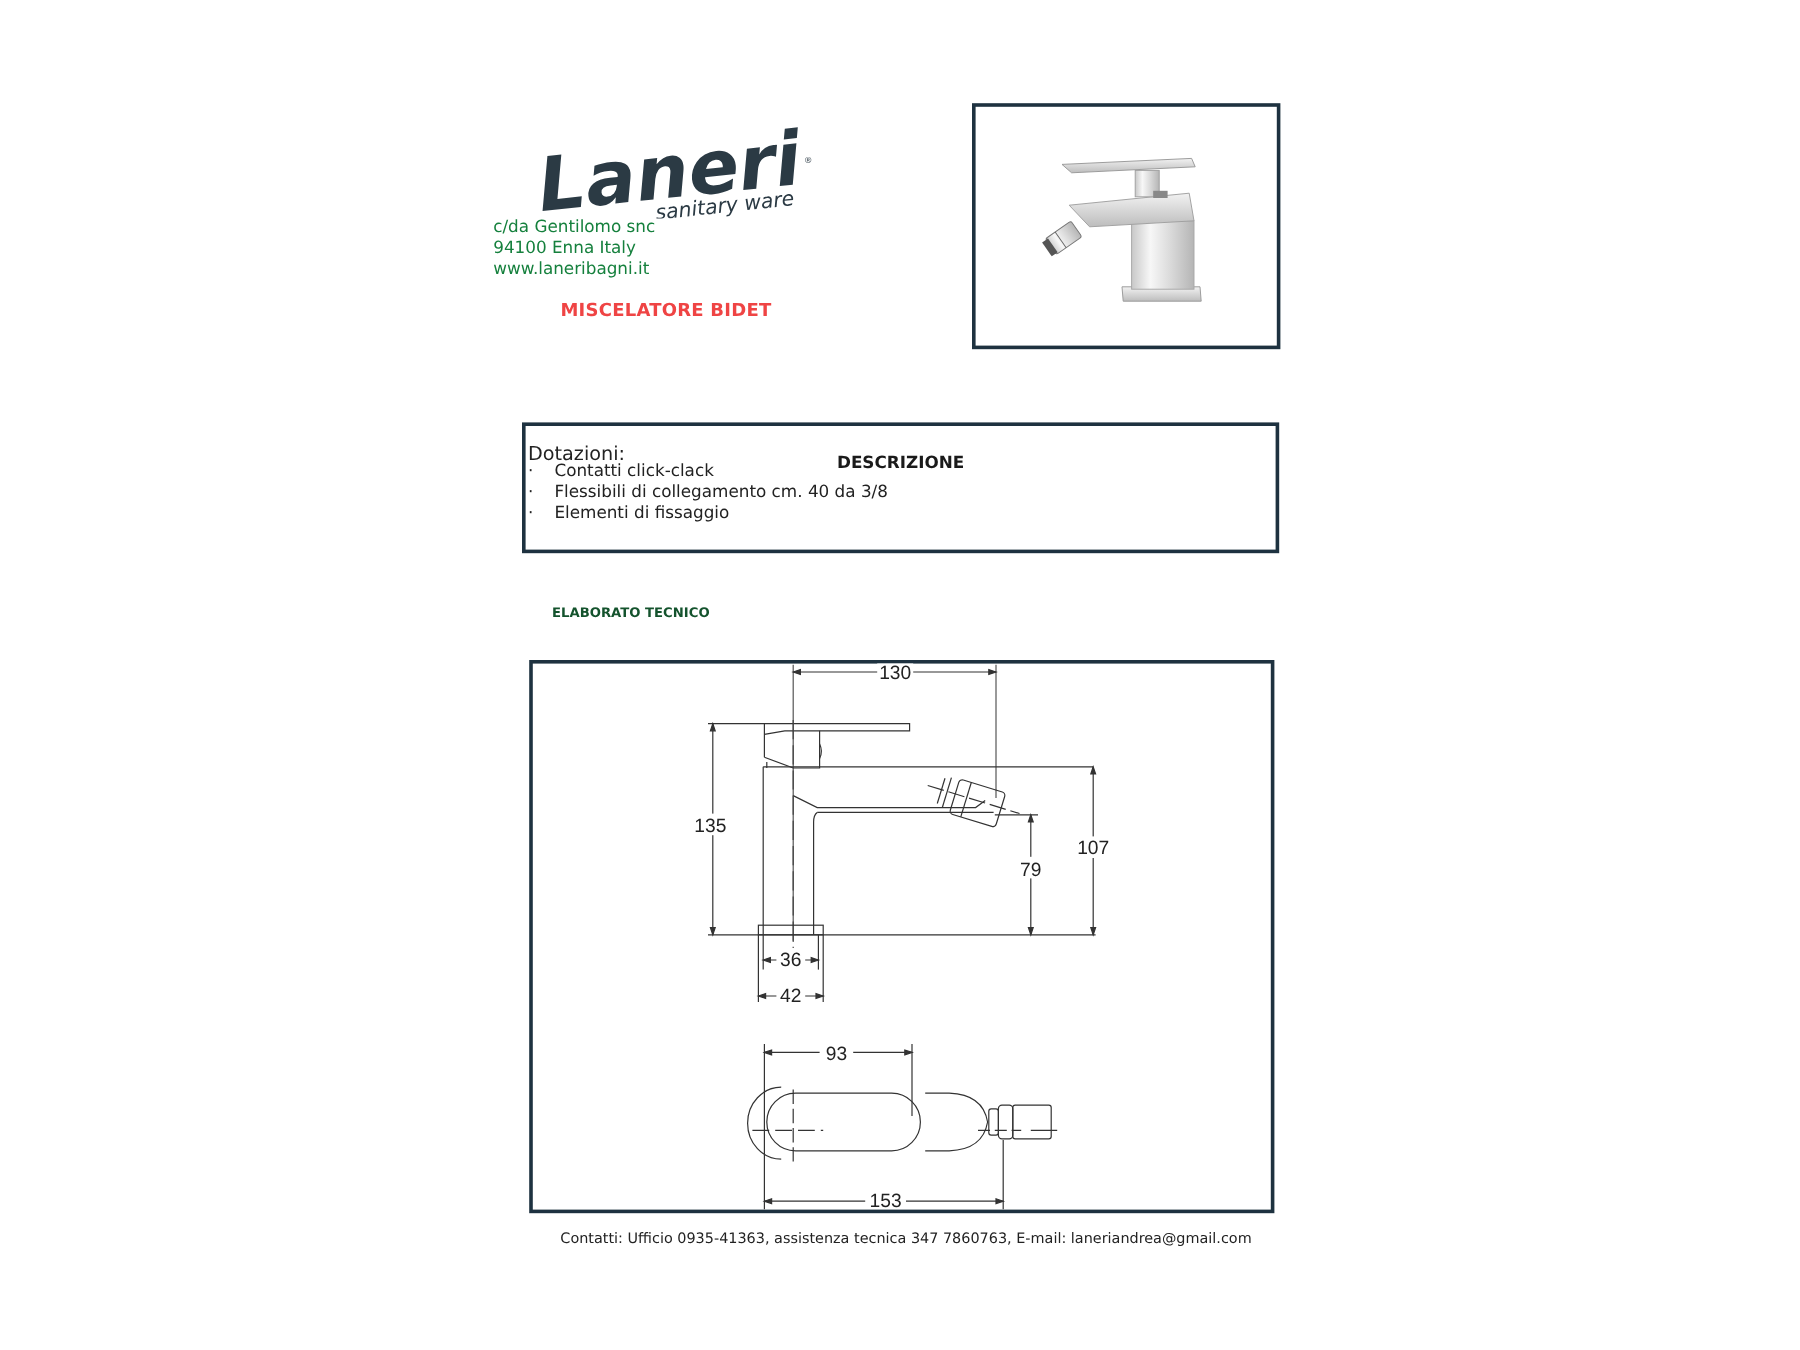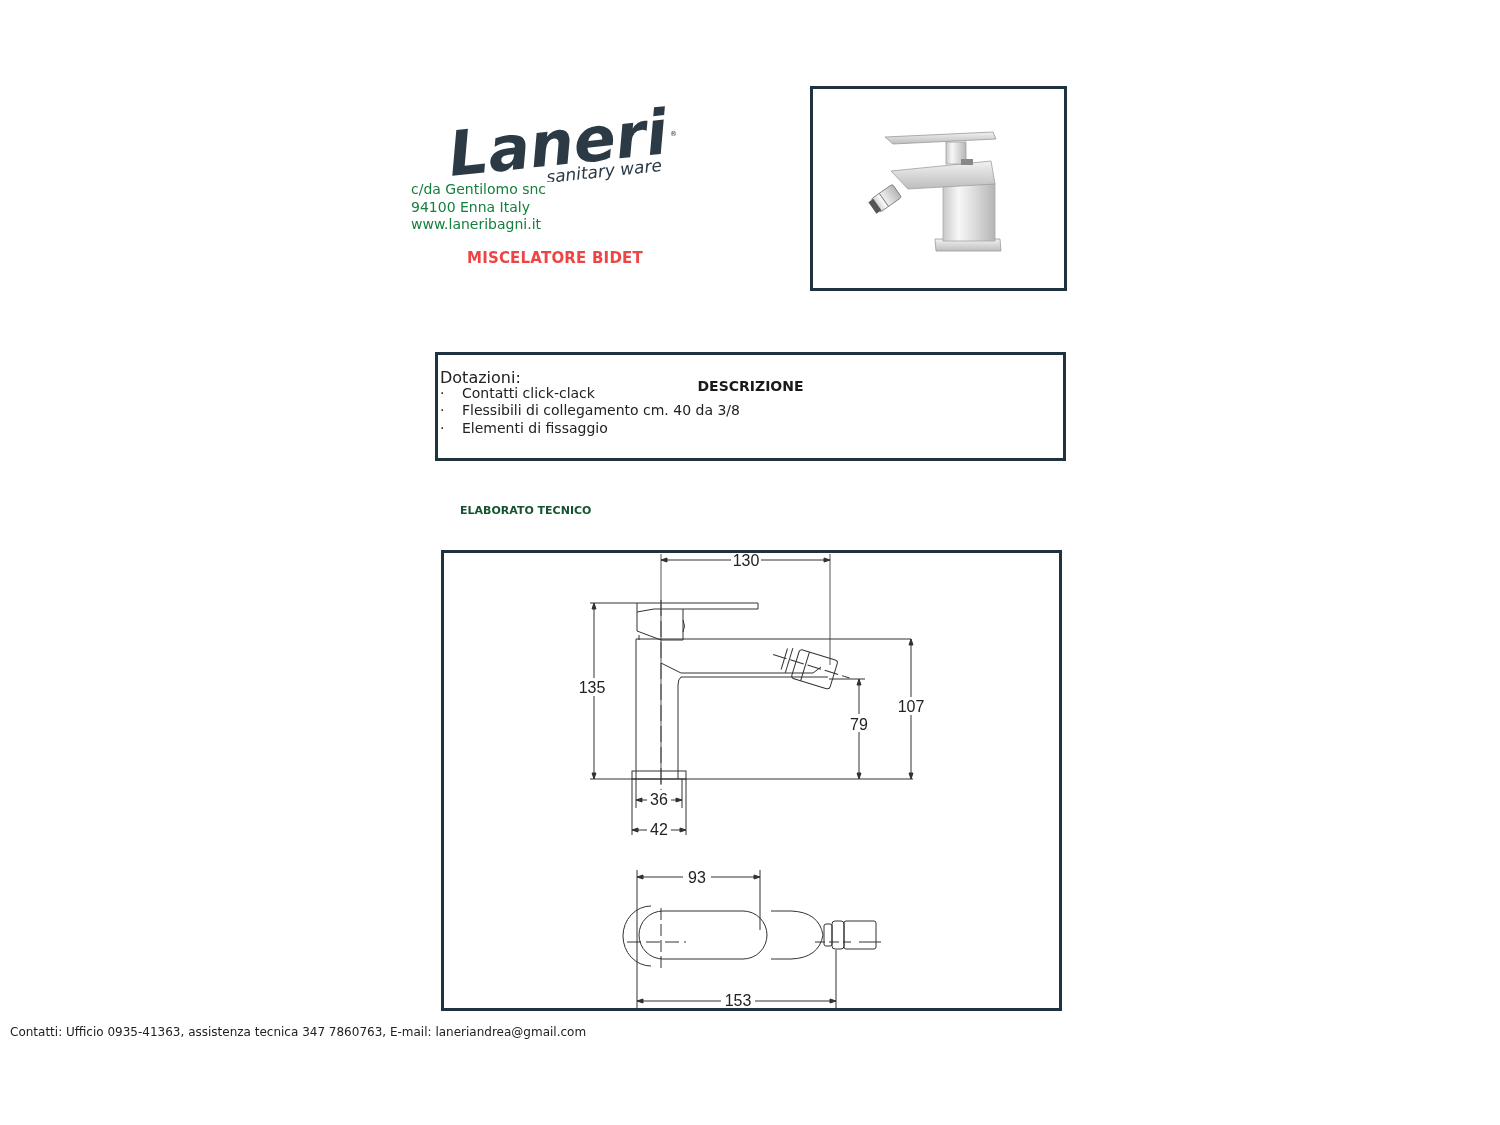--- a/index.html
+++ b/index.html
@@ -23,21 +23,21 @@
     .desc-intro { position: absolute; left: 2px; top: 13px; font-size: 16px; color: #222; }
     .desc-list { position: absolute; left: 2px; top: 30px; list-style: none; font-size: 14px; line-height: 17.3px; color: #222; }
     .desc-list li { position: relative; padding-left: 22px; white-space: nowrap; }
     .desc-list li .bullet { position: absolute; left: 0; top: 0; }
 
     .section-label { position: absolute; left: 460px; top: 504px; font-size: 11px; font-weight: bold; color: #14532d; }
 
     .drawing-box { position: absolute; left: 441px; top: 550px; width: 621px; height: 461px; border: 3px solid #1e3240; background: #fff; overflow: hidden; }
     .drawing-box svg { position: absolute; left: -3px; top: -3px; width: 621px; height: 461px; }
 
-    .footer { position: absolute; left: 0; width: 1500px; top: 1025px; font-size: 12px; color: #222; padding-left: 10px; }
+    .footer { position: absolute; left: 0; width: 1500px; top: 1025px; text-align: center; font-size: 12px; color: #222; padding-left: 10px; }
   </style>
 </head>
 <body>
 
 <div class="logo">
   <svg viewBox="0 0 240 90">
     <text x="4" y="72" font-family="DejaVu Sans, sans-serif" font-size="62" font-weight="bold" font-style="italic" fill="#2b3a44" transform="rotate(-6 120 50)">Laneri</text>
     <text x="226" y="44" font-family="DejaVu Sans, sans-serif" font-size="7" fill="#2b3a44">®</text>
     <text x="102" y="86" font-family="DejaVu Sans, sans-serif" font-size="17" font-style="italic" fill="#2b3a44" transform="rotate(-6 150 80)">sanitary ware</text>
   </svg>

